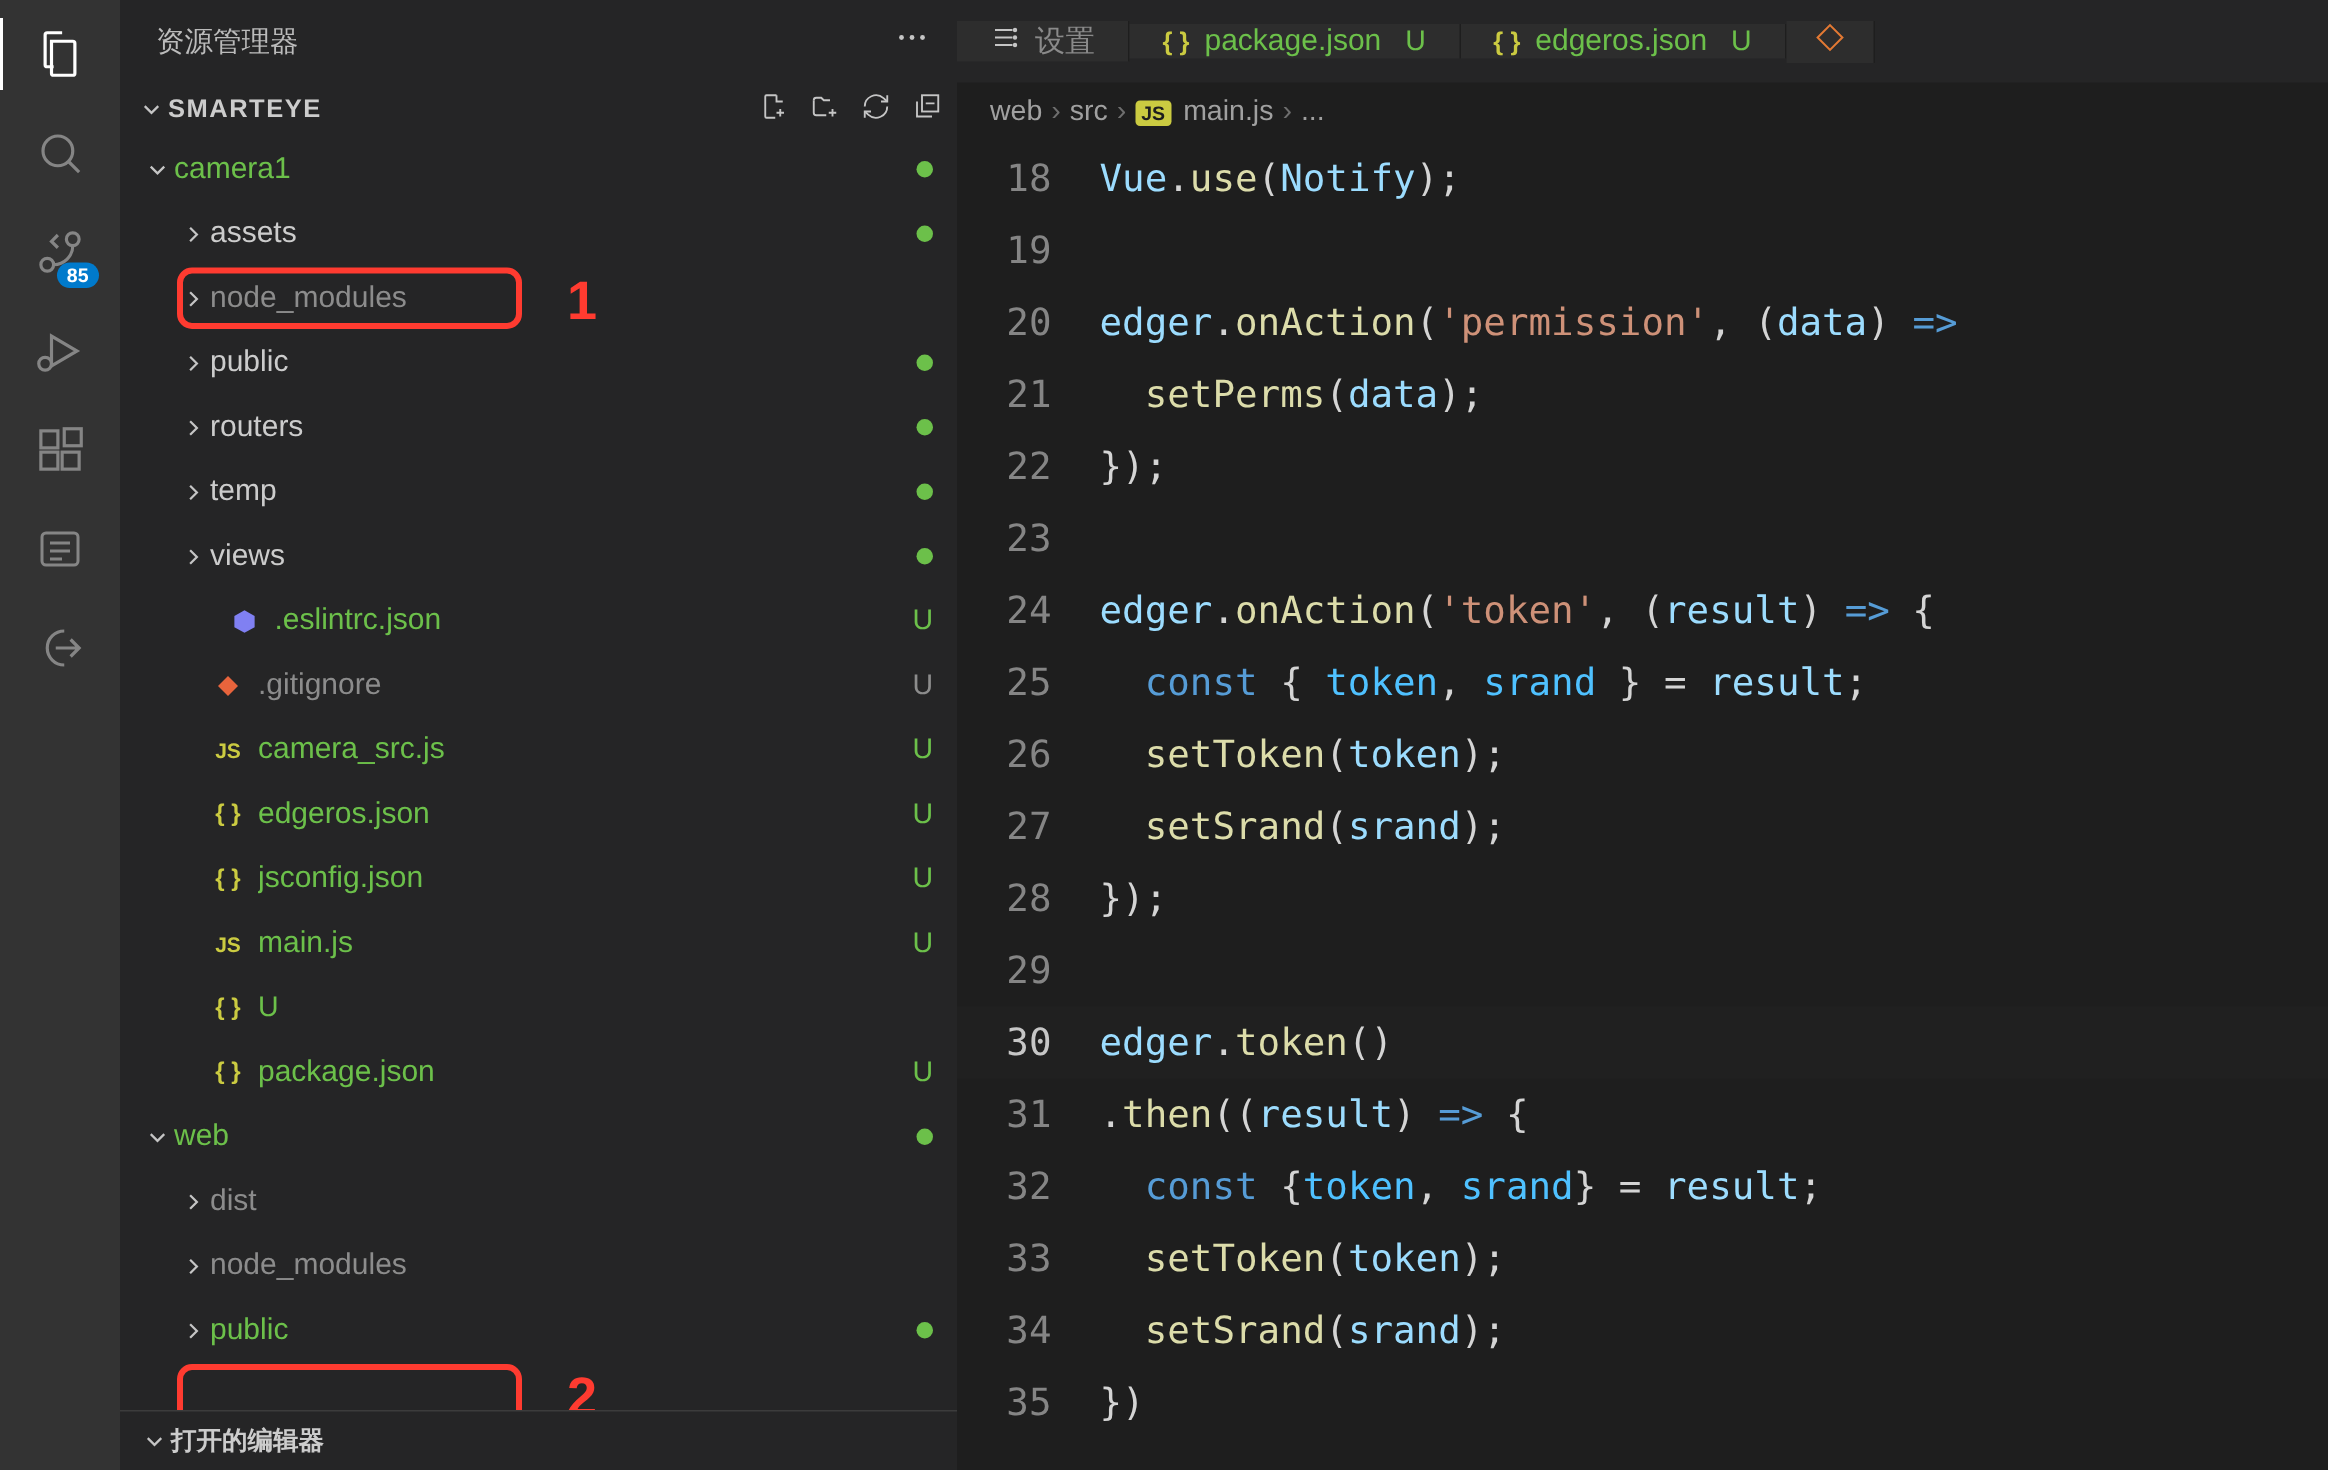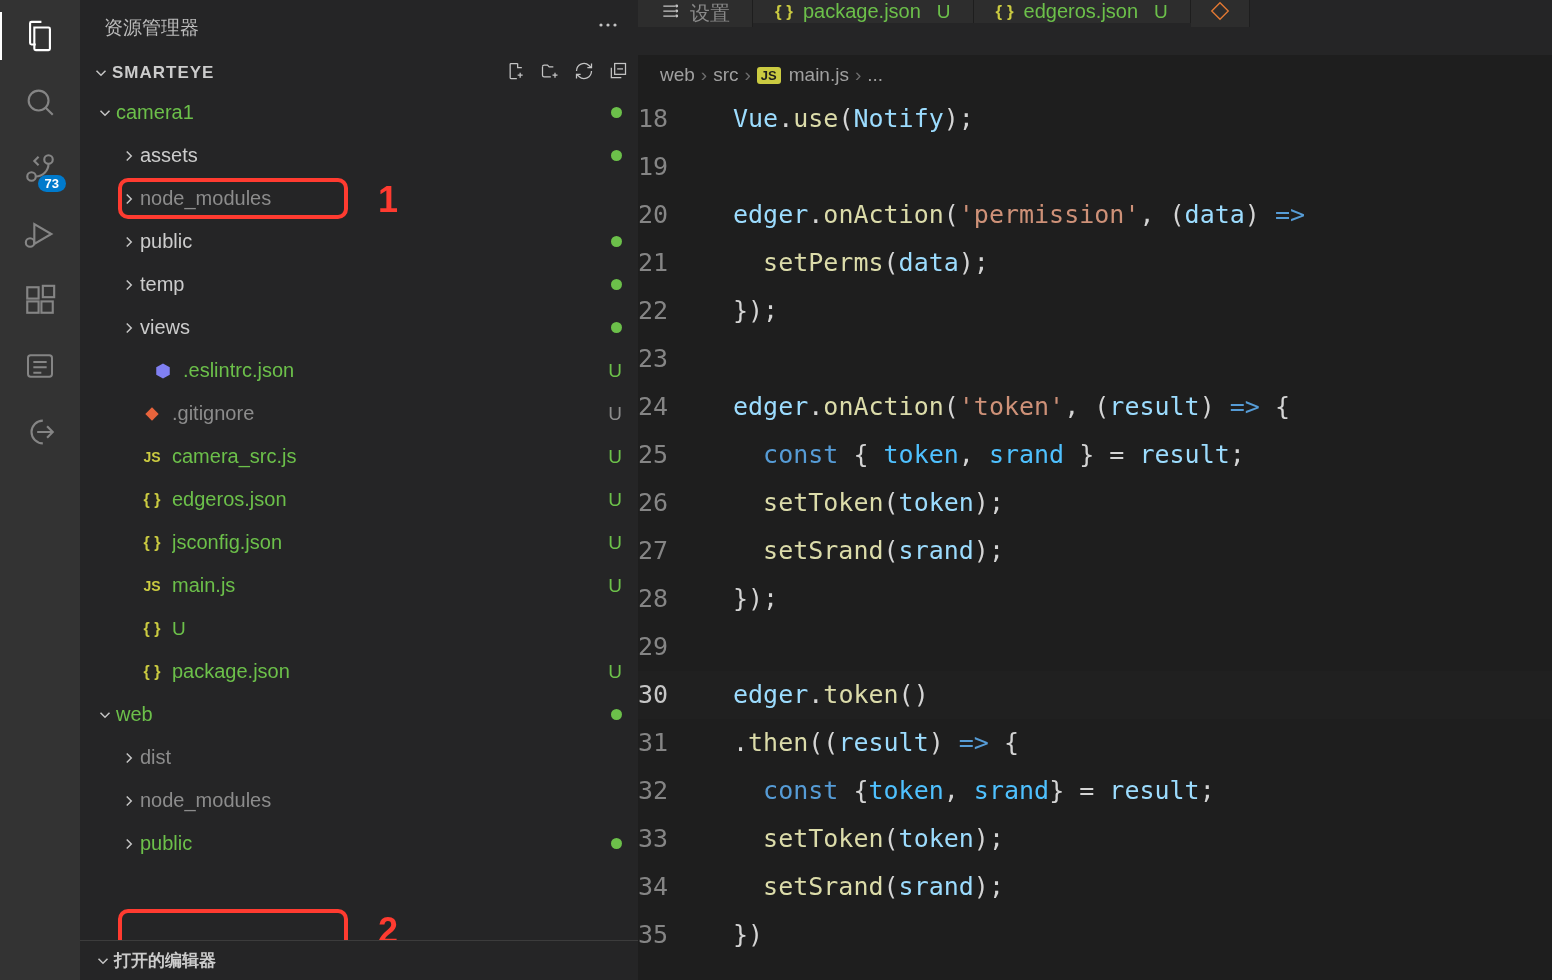--- a/index.html
+++ b/index.html
@@ -131,21 +131,21 @@
   flex: 1;
   background: #1e1e1e;
   display: flex;
   flex-direction: column;
   overflow: hidden;
 }
 .tabs {
   height: 55px;
   background: #252526;
   display: flex;
-  align-items: flex-start;
+  align-items: center;
 }
 .tab {
   padding: 0 22px;
   display: flex;
   align-items: center;
   gap: 10px;
   font-size: 20px;
   color: #8a8a8a;
   background: #2d2d2d;
   border-right: 1px solid #1e1e1e;
@@ -179,21 +179,21 @@
   flex: 1;
   overflow: auto;
   font-family: "SF Mono", Menlo, Consolas, monospace;
   font-size: 25px;
   line-height: 48px;
   white-space: pre;
 }
 .code-line { display: flex; }
 .gutter {
   width: 95px;
-  text-align: left;
+  text-align: right;
   padding-right: 32px;
   color: #858585;
   user-select: none;
 }
 .code-line.current .gutter { color: #c6c6c6; }
 .code-line.current { background: #2a2a2a33; }
 .tok-id { color: #9cdcfe; }
 .tok-fn { color: #dcdcaa; }
 .tok-str { color: #ce9178; }
 .tok-kw { color: #569cd6; }
@@ -216,21 +216,21 @@
         <path d="m21 21-5-5"></path>
       </svg>
   </div>
   <div class="activity-item">
     <svg width="34" height="34" viewBox="0 0 24 24" fill="none" stroke="currentColor" stroke-width="1.5">
         <circle cx="18" cy="6" r="3"></circle>
         <circle cx="6" cy="18" r="3"></circle>
         <path d="M18 9a9 9 0 0 1-9 9"></path>
         <path d="M11 4 8 7l3 3"></path>
       </svg>
-    <span class="badge">73</span>
+    <span class="badge">85</span>
   </div>
   <div class="activity-item">
     <svg width="34" height="34" viewBox="0 0 24 24" fill="none" stroke="currentColor" stroke-width="1.5">
         <path d="M8 5v14l12-7z"></path>
         <circle cx="5" cy="18" r="3"></circle>
       </svg>
   </div>
   <div class="activity-item">
     <svg width="34" height="34" viewBox="0 0 24 24" fill="none" stroke="currentColor" stroke-width="1.5">
         <rect x="3" y="3" width="8" height="8"></rect>
@@ -334,20 +334,29 @@
         </span>
         <span class="tree-label">public</span>
         <span class="status-dot"></span>
       </div>
       <div class="tree-row" style="padding-left: 38px;">
         <span class="chev">
           <svg width="18" height="18" viewBox="0 0 24 24" fill="none" stroke="currentColor" stroke-width="2">
             <path d="m9 6 6 6-6 6"></path>
           </svg>
         </span>
+        <span class="tree-label">routers</span>
+        <span class="status-dot"></span>
+      </div>
+      <div class="tree-row" style="padding-left: 38px;">
+        <span class="chev">
+          <svg width="18" height="18" viewBox="0 0 24 24" fill="none" stroke="currentColor" stroke-width="2">
+            <path d="m9 6 6 6-6 6"></path>
+          </svg>
+        </span>
         <span class="tree-label">temp</span>
         <span class="status-dot"></span>
       </div>
       <div class="tree-row" style="padding-left: 38px;">
         <span class="chev">
           <svg width="18" height="18" viewBox="0 0 24 24" fill="none" stroke="currentColor" stroke-width="2">
             <path d="m9 6 6 6-6 6"></path>
           </svg>
         </span>
         <span class="tree-label">views</span>

